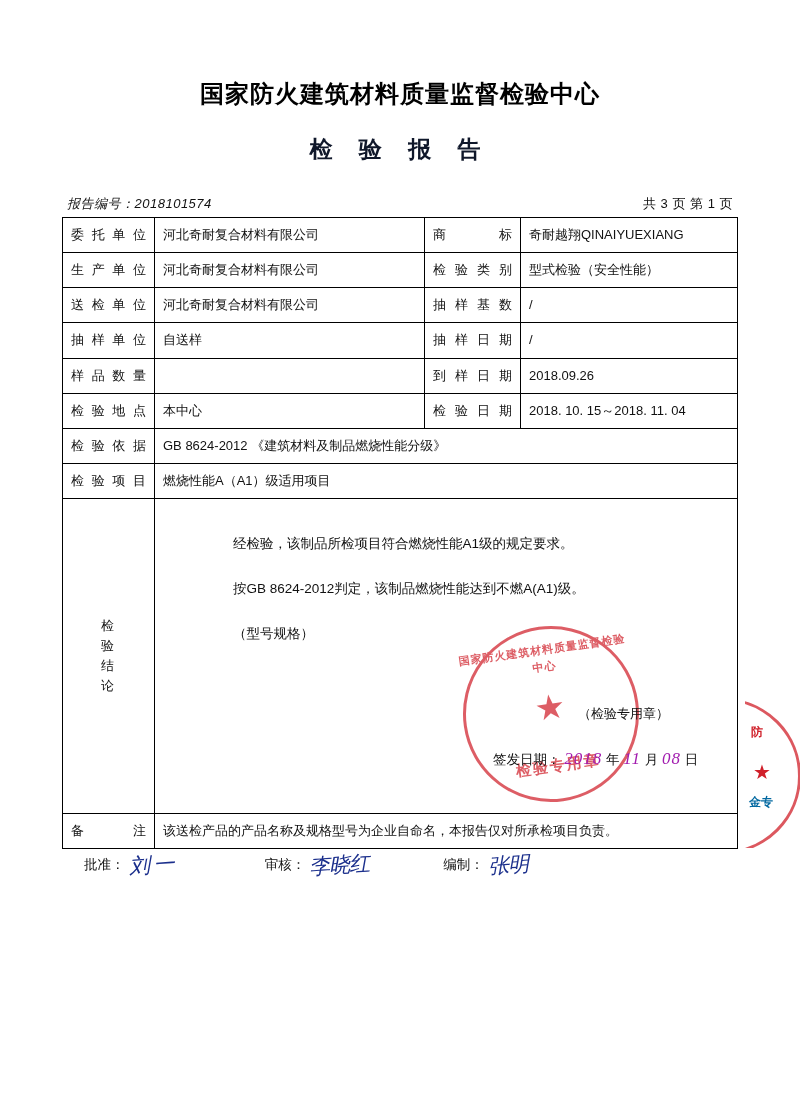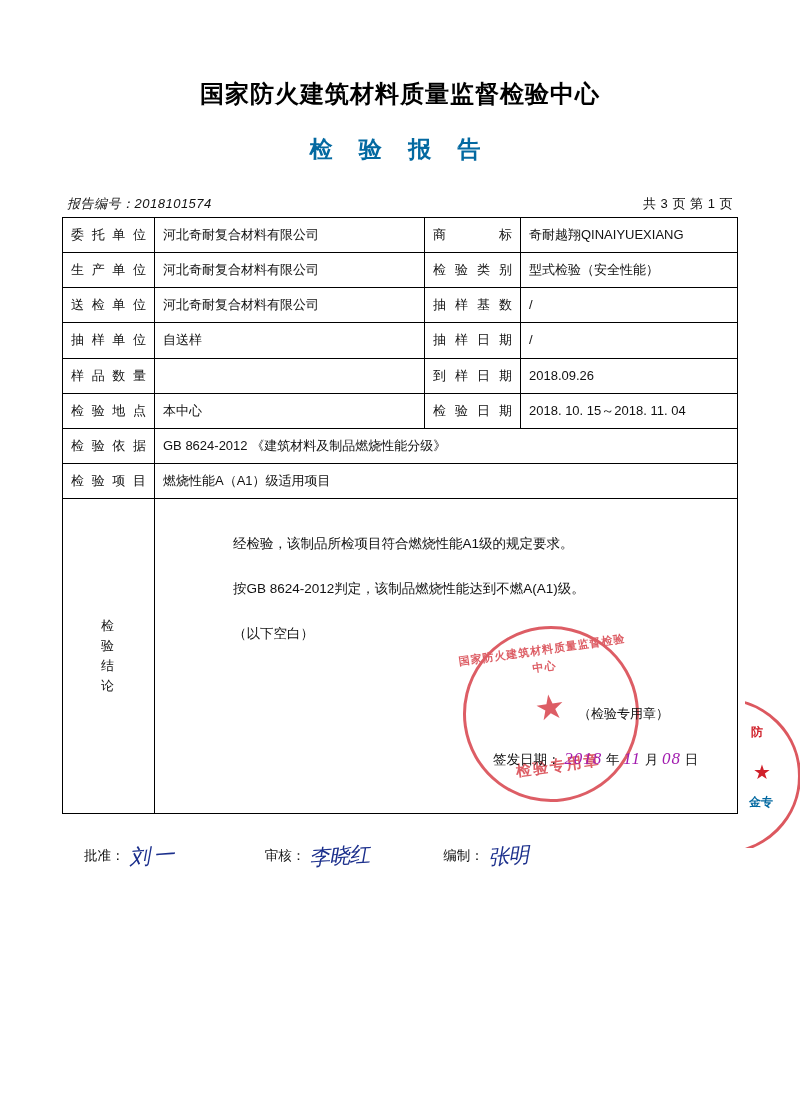--- a/index.html
+++ b/index.html
@@ -29,21 +29,21 @@
     letter-spacing: 1px;
     margin-top: 78px;
     color: #000;
   }
   .doc-title {
     text-align: center;
     font-size: 23px;
     font-weight: bold;
     letter-spacing: 10px;
     margin-top: 24px;
-    color: #0369a1;
+    color: #0f172a;
   }
   .meta-row {
     display: flex;
     justify-content: space-between;
     align-items: flex-end;
     margin-top: 30px;
     font-size: 13px;
     padding: 0 5px 4px 5px;
   }
   .meta-left { letter-spacing: 0.5px; font-style: italic; }
@@ -206,21 +206,21 @@
     position: absolute;
     left: 6px;
     top: 26px;
     color: #d0202a;
     font-size: 12px;
     font-weight: bold;
   }
 
   .footer {
     display: flex;
-    margin-top: 28px;
+    margin-top: 2px;
     font-size: 13.5px;
     padding-left: 22px;
   }
   .footer .sig-group {
     display: flex;
     align-items: center;
   }
   .footer .sig-label { white-space: nowrap; }
   .sig-ink {
     font-family: "Liberation Serif", serif;
@@ -306,41 +306,45 @@
         <td class="concl-lbl">
           <span>检</span>
           <span>验</span>
           <span>结</span>
           <span>论</span>
         </td>
         <td class="concl-body" colspan="3">
           <div class="concl-inner">
             <div class="concl-line">经检验，该制品所检项目符合燃烧性能A1级的规定要求。</div>
             <div class="concl-line">按GB 8624-2012判定，该制品燃烧性能达到不燃A(A1)级。</div>
-            <div class="concl-line">（以下空白）</div>
+            <div class="concl-line">（型号规格）</div>
 
             <div class="seal">
               <div class="arc-top">国家防火建筑材料质量监督检验中心</div>
               <div class="star">★</div>
               <div class="arc-bottom">检验专用章</div>
             </div>
 
             <div class="seal-note">（检验专用章）</div>
 
             <div class="sign-date">
               <span>签发日期：</span>
               <span class="handwrite-date">2018</span>
               <span>年</span>
               <span class="handwrite-date">11</span>
               <span>月</span>
               <span class="handwrite-date">08</span>
               <span>日</span>
             </div>
           </div>
         </td>
+      </tr>
+      <tr>
+        <td class="lbl item-cell">备注</td>
+        <td class="val item-cell" colspan="3">该送检产品的产品名称及规格型号为企业自命名，本报告仅对所承检项目负责。</td>
       </tr>
     </tbody>
   </table>
 
   <div class="footer">
     <div class="sig-group">
       <span class="sig-label">批准：</span>
       <span class="sig-ink">刘 ⼀</span>
     </div>
     <div class="gap1"></div>

